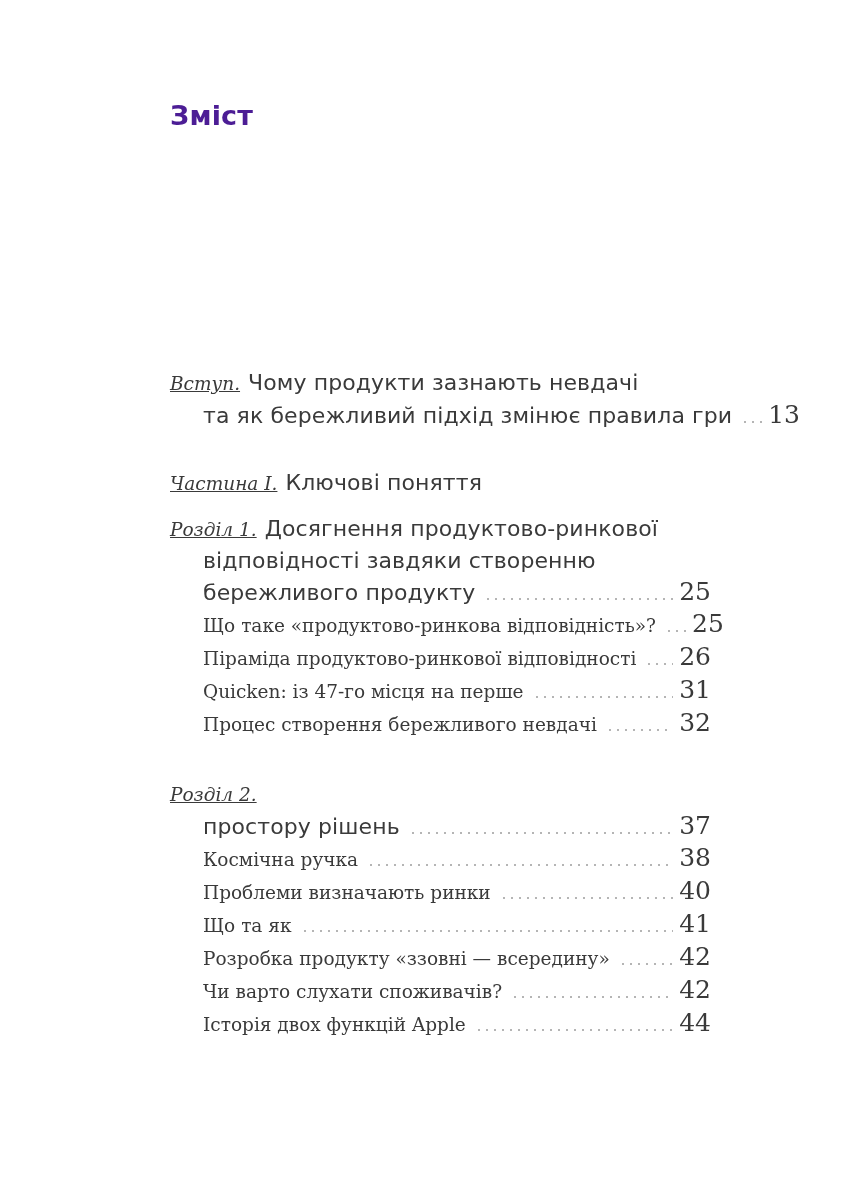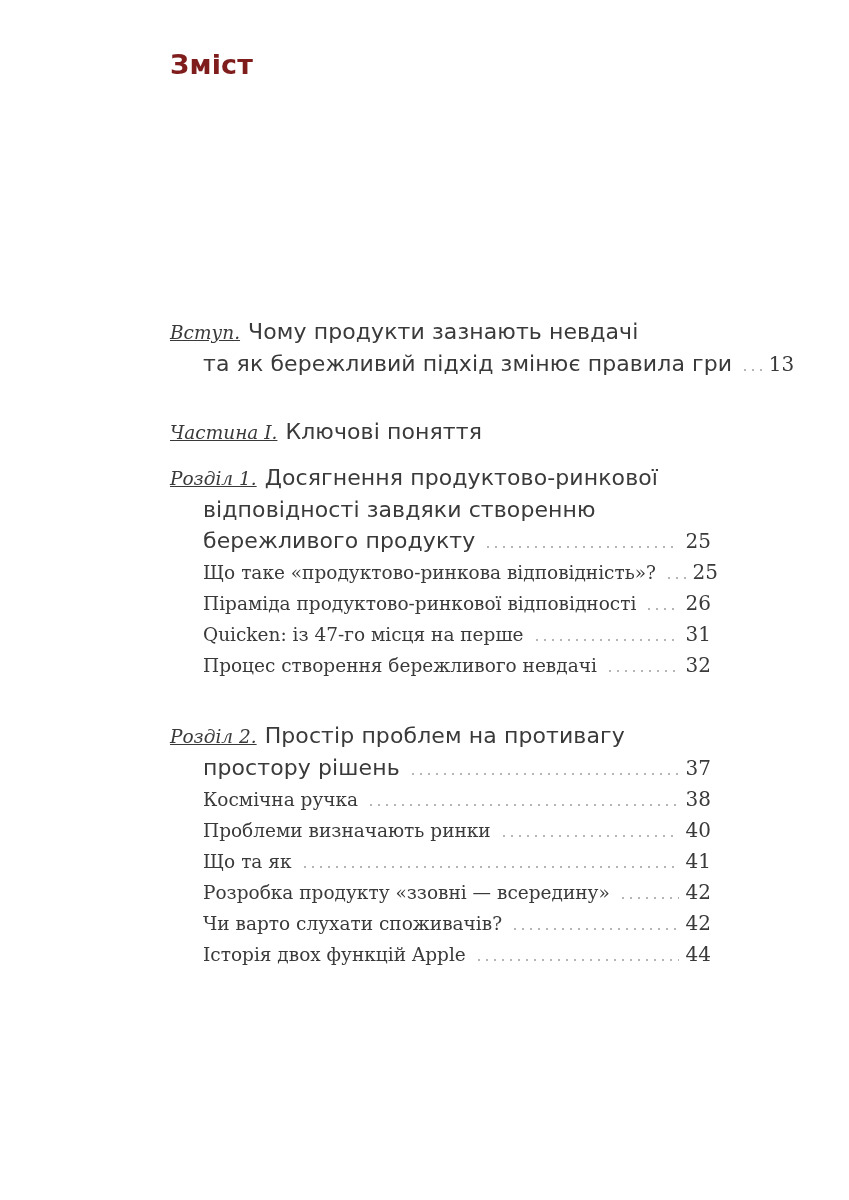--- a/index.html
+++ b/index.html
@@ -13,25 +13,25 @@
     color: #3a3a3a;
     font-family: "DejaVu Serif", serif;
   }
   .content {
     position: absolute;
     left: 170px;
     top: 0;
     width: 541px;
   }
   .doc-title {
-    margin-top: 49px;
+    margin-top: 100px;
     font-family: "DejaVu Sans", sans-serif;
     font-weight: 700;
     font-size: 27px;
-    color: #7f1d1d;
+    color: #4c1d95;
     letter-spacing: 0.2px;
   }
   .entry {
     font-size: 18.5px;
     line-height: 31px;
   }
   .line {
     display: flex;
     align-items: baseline;
   }
@@ -51,22 +51,22 @@
   .t { white-space: nowrap; }
   .leader {
     flex: 1 1 auto;
     min-width: 18px;
     height: 5px;
     margin: 0 6px 0 12px;
     background: repeating-linear-gradient(90deg, #b5b5b5 0 2px, transparent 2px 8px) 0 100% / 100% 2px no-repeat;
   }
   .pg {
     min-width: 26px;
-    text-align: right;
-    font-size: 20px;
+    text-align: left;
+    font-size: 25px;
   }
   .intro { margin-top: 236px; }
   .part  { margin-top: 36px; }
   .ch1   { margin-top: 14px; }
   .ch2   { margin-top: 39px; }
 </style>
 </head>
 <body>
 
 <div class="page">
@@ -133,21 +133,20 @@
       <div class="line cont">
         <span class="t">Процес створення бережливого невдачі</span>
         <span class="leader"></span>
         <span class="pg">32</span>
       </div>
     </div>
 
     <div class="entry ch2">
       <div class="line">
         <span class="prefix">Розділ 2.</span>
-        <span class="t bold">Простір проблем на противагу</span>
       </div>
       <div class="line cont">
         <span class="t bold">простору рішень</span>
         <span class="leader"></span>
         <span class="pg">37</span>
       </div>
     </div>
 
     <div class="entry">
       <div class="line cont">

